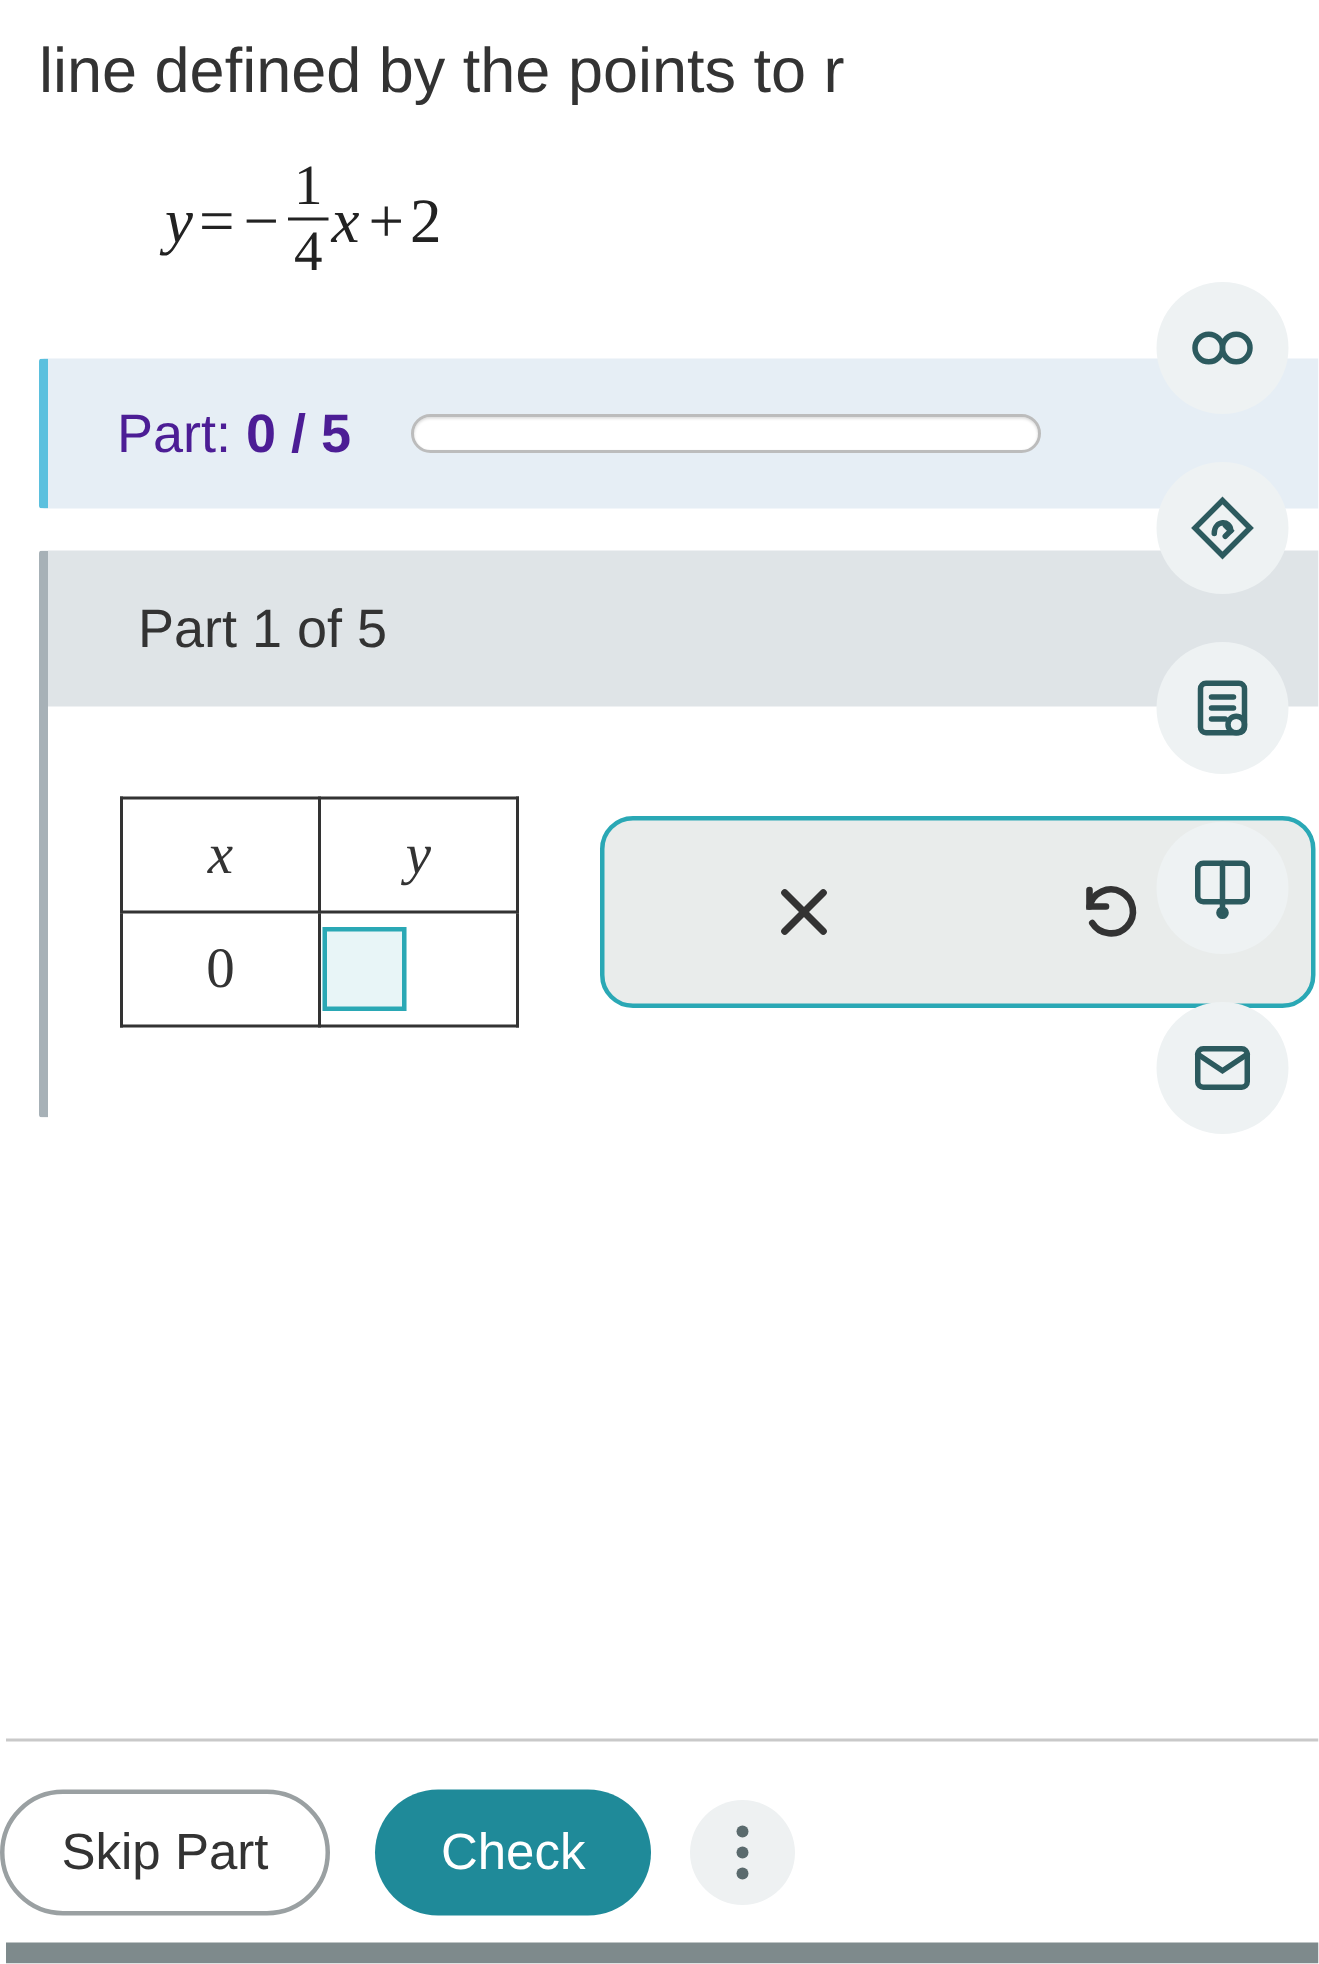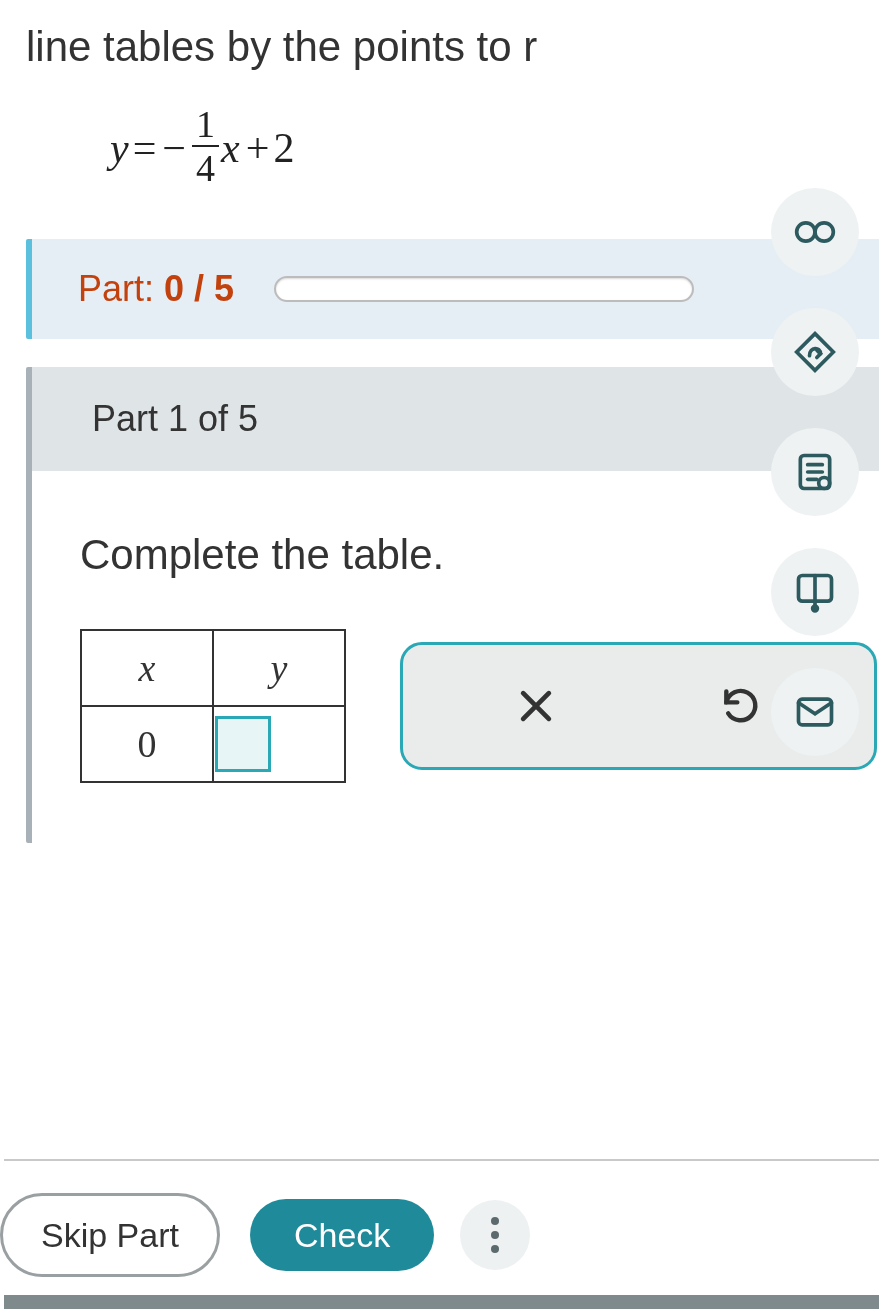--- a/index.html
+++ b/index.html
@@ -48,21 +48,21 @@
     margin-left: 26px;
     background: #e6eef5;
     border-left: 6px solid #5bc0de;
     border-radius: 2px 0 0 2px;
     height: 100px;
     display: flex;
     align-items: center;
     padding-left: 46px;
     position: relative;
   }
-  .part-label { font-size: 36px; color: #c2410c; }
+  .part-label { font-size: 36px; color: #4c1d95; }
   .part-label b { font-weight: bold; }
   .progress-track {
     margin-left: 40px;
     flex: 0 0 420px;
     height: 26px;
     background: #fff;
     border: 2px solid #bcbcbc;
     border-radius: 14px;
     box-shadow: inset 0 1px 2px rgba(0,0,0,0.15);
   }
@@ -179,21 +179,21 @@
     border: 3px solid #9aa0a2;
     border-radius: 42px;
     background: #fff;
     font-size: 34px;
     color: #333;
     display: flex;
     align-items: center;
     margin-left: -4px;
   }
   .check-btn {
-    height: 72px;
+    height: 84px;
     padding: 0 44px;
     border-radius: 42px;
     background: #1f8a99;
     color: #fff;
     font-size: 34px;
     display: flex;
     align-items: center;
     margin-left: 30px;
     border: none;
   }
@@ -206,21 +206,21 @@
     display: flex;
     align-items: center;
     justify-content: center;
   }
   .more-btn svg { width: 10px; height: 40px; }
 </style>
 </head>
 <body>
 
 <div class="question-text">
-  <div>line tables by the points to r</div>
+  <div>line defined by the points to r</div>
 </div>
 
 <div class="equation-area">
   <div class="equation-row">
     <span class="eq-y">y</span>
     <span class="eq-eq">=</span>
     <span class="eq-minus">−</span>
     <span class="frac">
       <span class="num">1</span>
       <span class="den">4</span>
@@ -234,21 +234,20 @@
 <div class="part-progress">
   <span class="part-label">
     <span>Part: </span><b>0 / 5</b>
   </span>
   <div class="progress-track"></div>
 </div>
 
 <div class="part-box">
   <div class="part-header">Part 1 of 5</div>
   <div class="part-body">
-    <div class="part-instruction">Complete the table.</div>
     <div class="table-row-wrap">
       <table class="data-table">
         <tbody>
             <tr>
           <th>x</th>
           <th>y</th>
         </tr>
         <tr>
           <td>0</td>
           <td>

